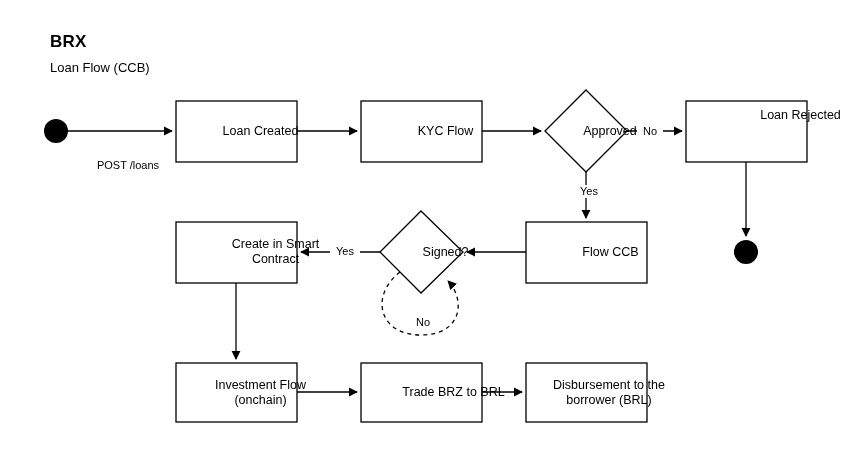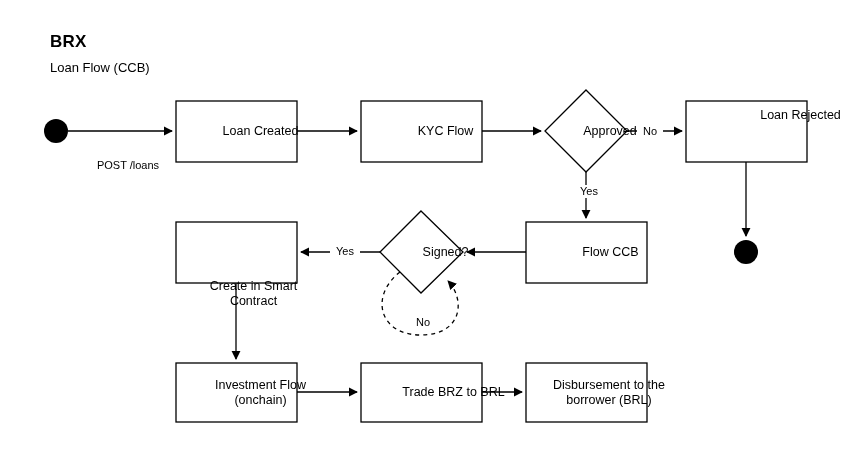--- a/index.html
+++ b/index.html
@@ -143,21 +143,21 @@
   <div class="abs node-label" style="left:361px; top:124px; width:121px;">KYC Flow</div>
 
   <div class="abs node-label" style="left:545px; top:124px; width:82px;">Approved</div>
 
   <div class="abs node-label" style="left:686px; top:108px; width:101px;margin-left:40px;">Loan Rejected</div>
 
   <div class="abs node-label" style="left:526px; top:245px; width:121px;">Flow CCB</div>
 
   <div class="abs node-label" style="left:380px; top:245px; width:83px;">Signed?</div>
 
-  <div class="abs node-label" style="left:169px; top:237px; width:121px;margin-top:42px;">Create in Smart
+  <div class="abs node-label" style="left:191px; top:237px; width:121px;">Create in Smart
 Contract</div>
 
   <div class="abs node-label" style="left:176px; top:378px; width:121px;">Investment Flow
 (onchain)</div>
 
   <div class="abs node-label" style="left:361px; top:385px; width:137px;">Trade BRZ to BRL</div>
 
   <div class="abs node-label" style="left:526px; top:378px; width:118px;">Disbursement to the
 borrower (BRL)</div>
 

